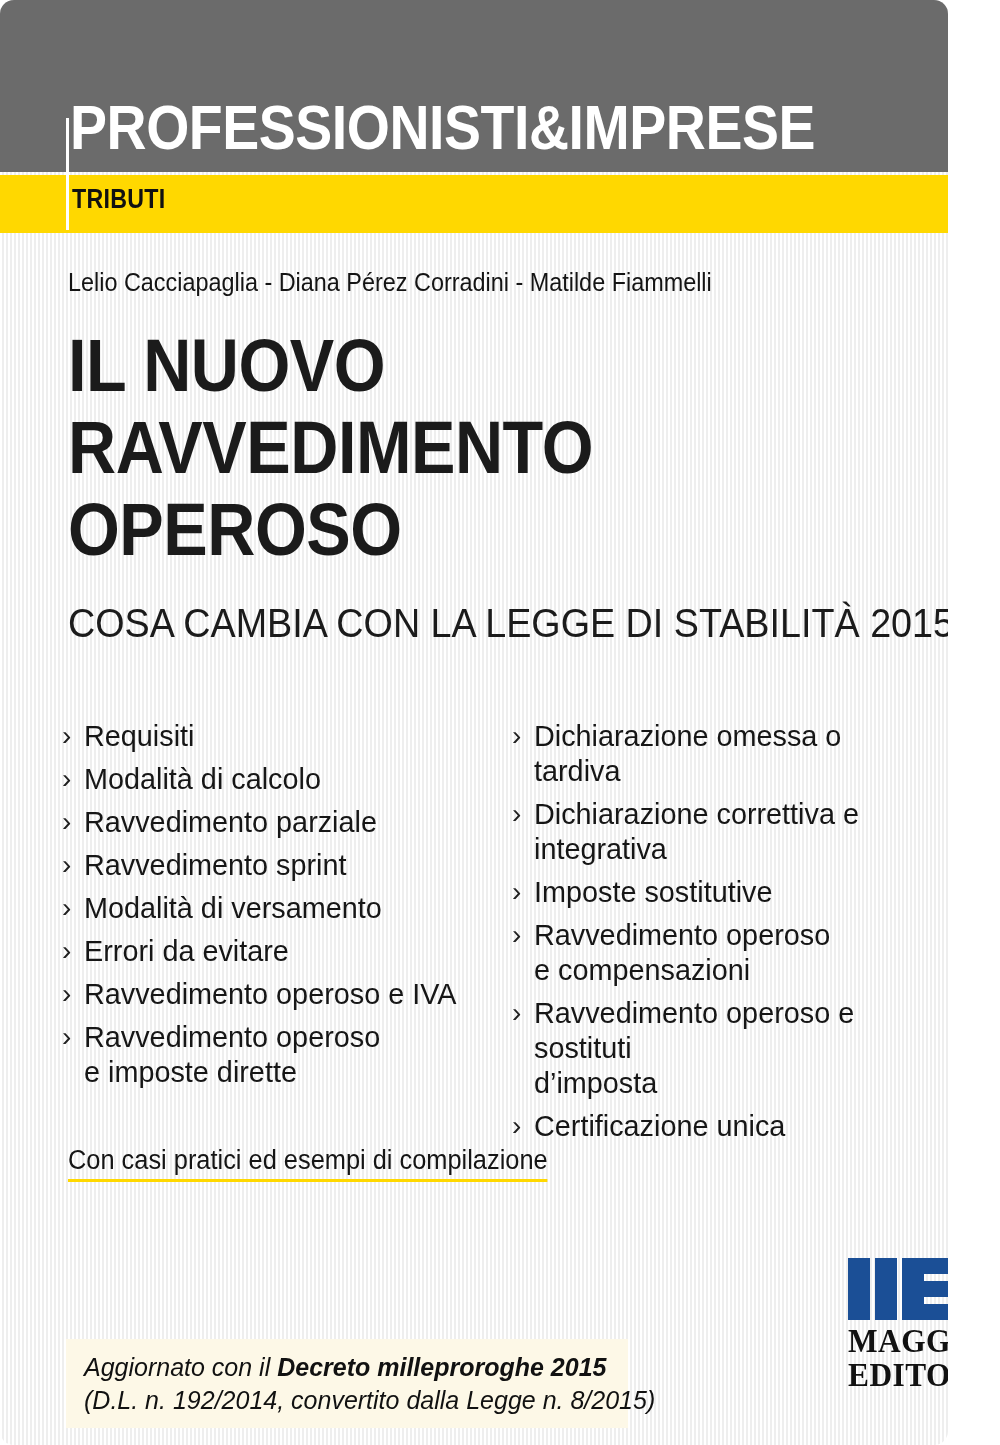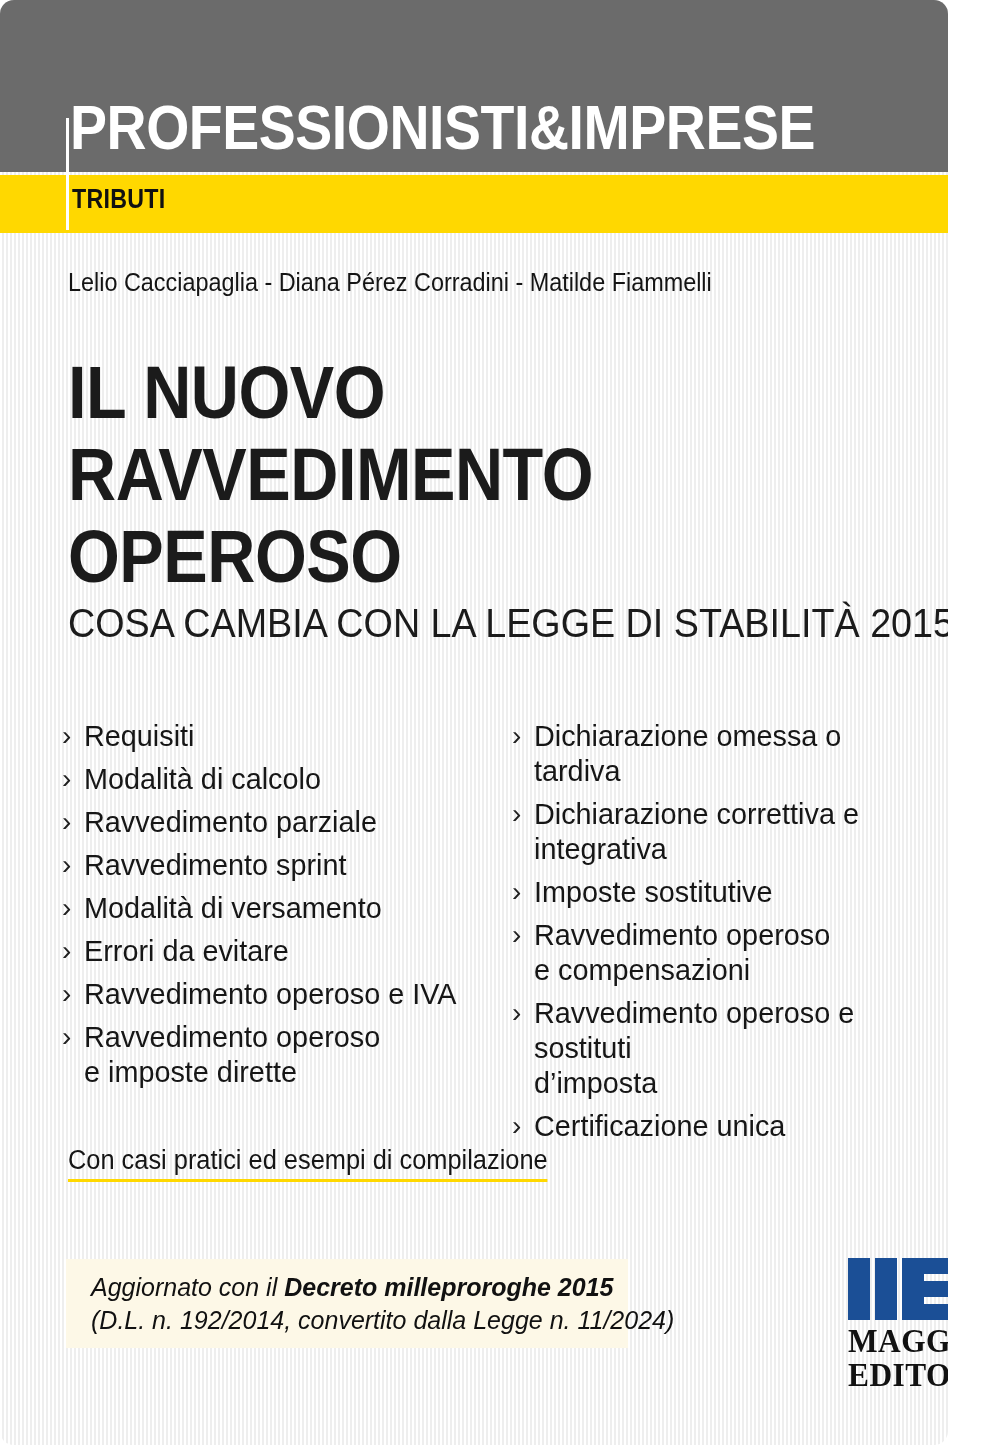--- a/index.html
+++ b/index.html
@@ -99,21 +99,21 @@
     color: #141414;
     transform: scaleX(0.9);
     transform-origin: left center;
     white-space: nowrap;
   }
 
   
   .title-block {
     position: absolute;
     left: 68px;
-    top: 352px;
+    top: 325px;
     width: 860px;
   }
   .title-line {
     display: block;
     font-family: "Liberation Sans Narrow", "Liberation Sans", sans-serif;
     font-weight: bold;
     font-size: 74px;
     line-height: 82px;
     color: #1b1b1b;
     letter-spacing: -0.5px;
@@ -186,26 +186,26 @@
     border-bottom: 3px solid #ffd800;
     transform: scaleX(0.94);
     transform-origin: left center;
     white-space: nowrap;
   }
 
   
   .note-box {
     position: absolute;
     left: 66px;
-    top: 1259px;
+    top: 1339px;
     width: 562px;
     height: 89px;
     background: #fdf8e7;
     box-sizing: border-box;
-    padding: 12px 14px 0 25px;
+    padding: 12px 14px 0 18px;
   }
   .note-line {
     display: block;
     font-style: italic;
     font-size: 25px;
     line-height: 33px;
     color: #111111;
     white-space: nowrap;
   }
   .note-strong {
@@ -348,21 +348,21 @@
         <span class="bullet-text">Certificazione unica</span>
       </div>
     </div>
 
   </div>
 
   <div class="cases-line">Con casi pratici ed esempi di compilazione</div>
 
   <div class="note-box">
     <span class="note-line"><span>Aggiornato con il </span><span class="note-strong">Decreto milleproroghe 2015</span></span>
-    <span class="note-line">(D.L. n. 192/2014, convertito dalla Legge n. 11/2024)</span>
+    <span class="note-line">(D.L. n. 192/2014, convertito dalla Legge n. 8/2015)</span>
   </div>
 
   <div class="logo">
     <div class="logo-mark">
       <div class="logo-bar-v lv1"></div>
       <div class="logo-bar-v lv2"></div>
       <div class="logo-bar-v lv3"></div>
       <div class="logo-bar-h lh1"></div>
       <div class="logo-bar-h lh2"></div>
       <div class="logo-bar-h lh3"></div>

